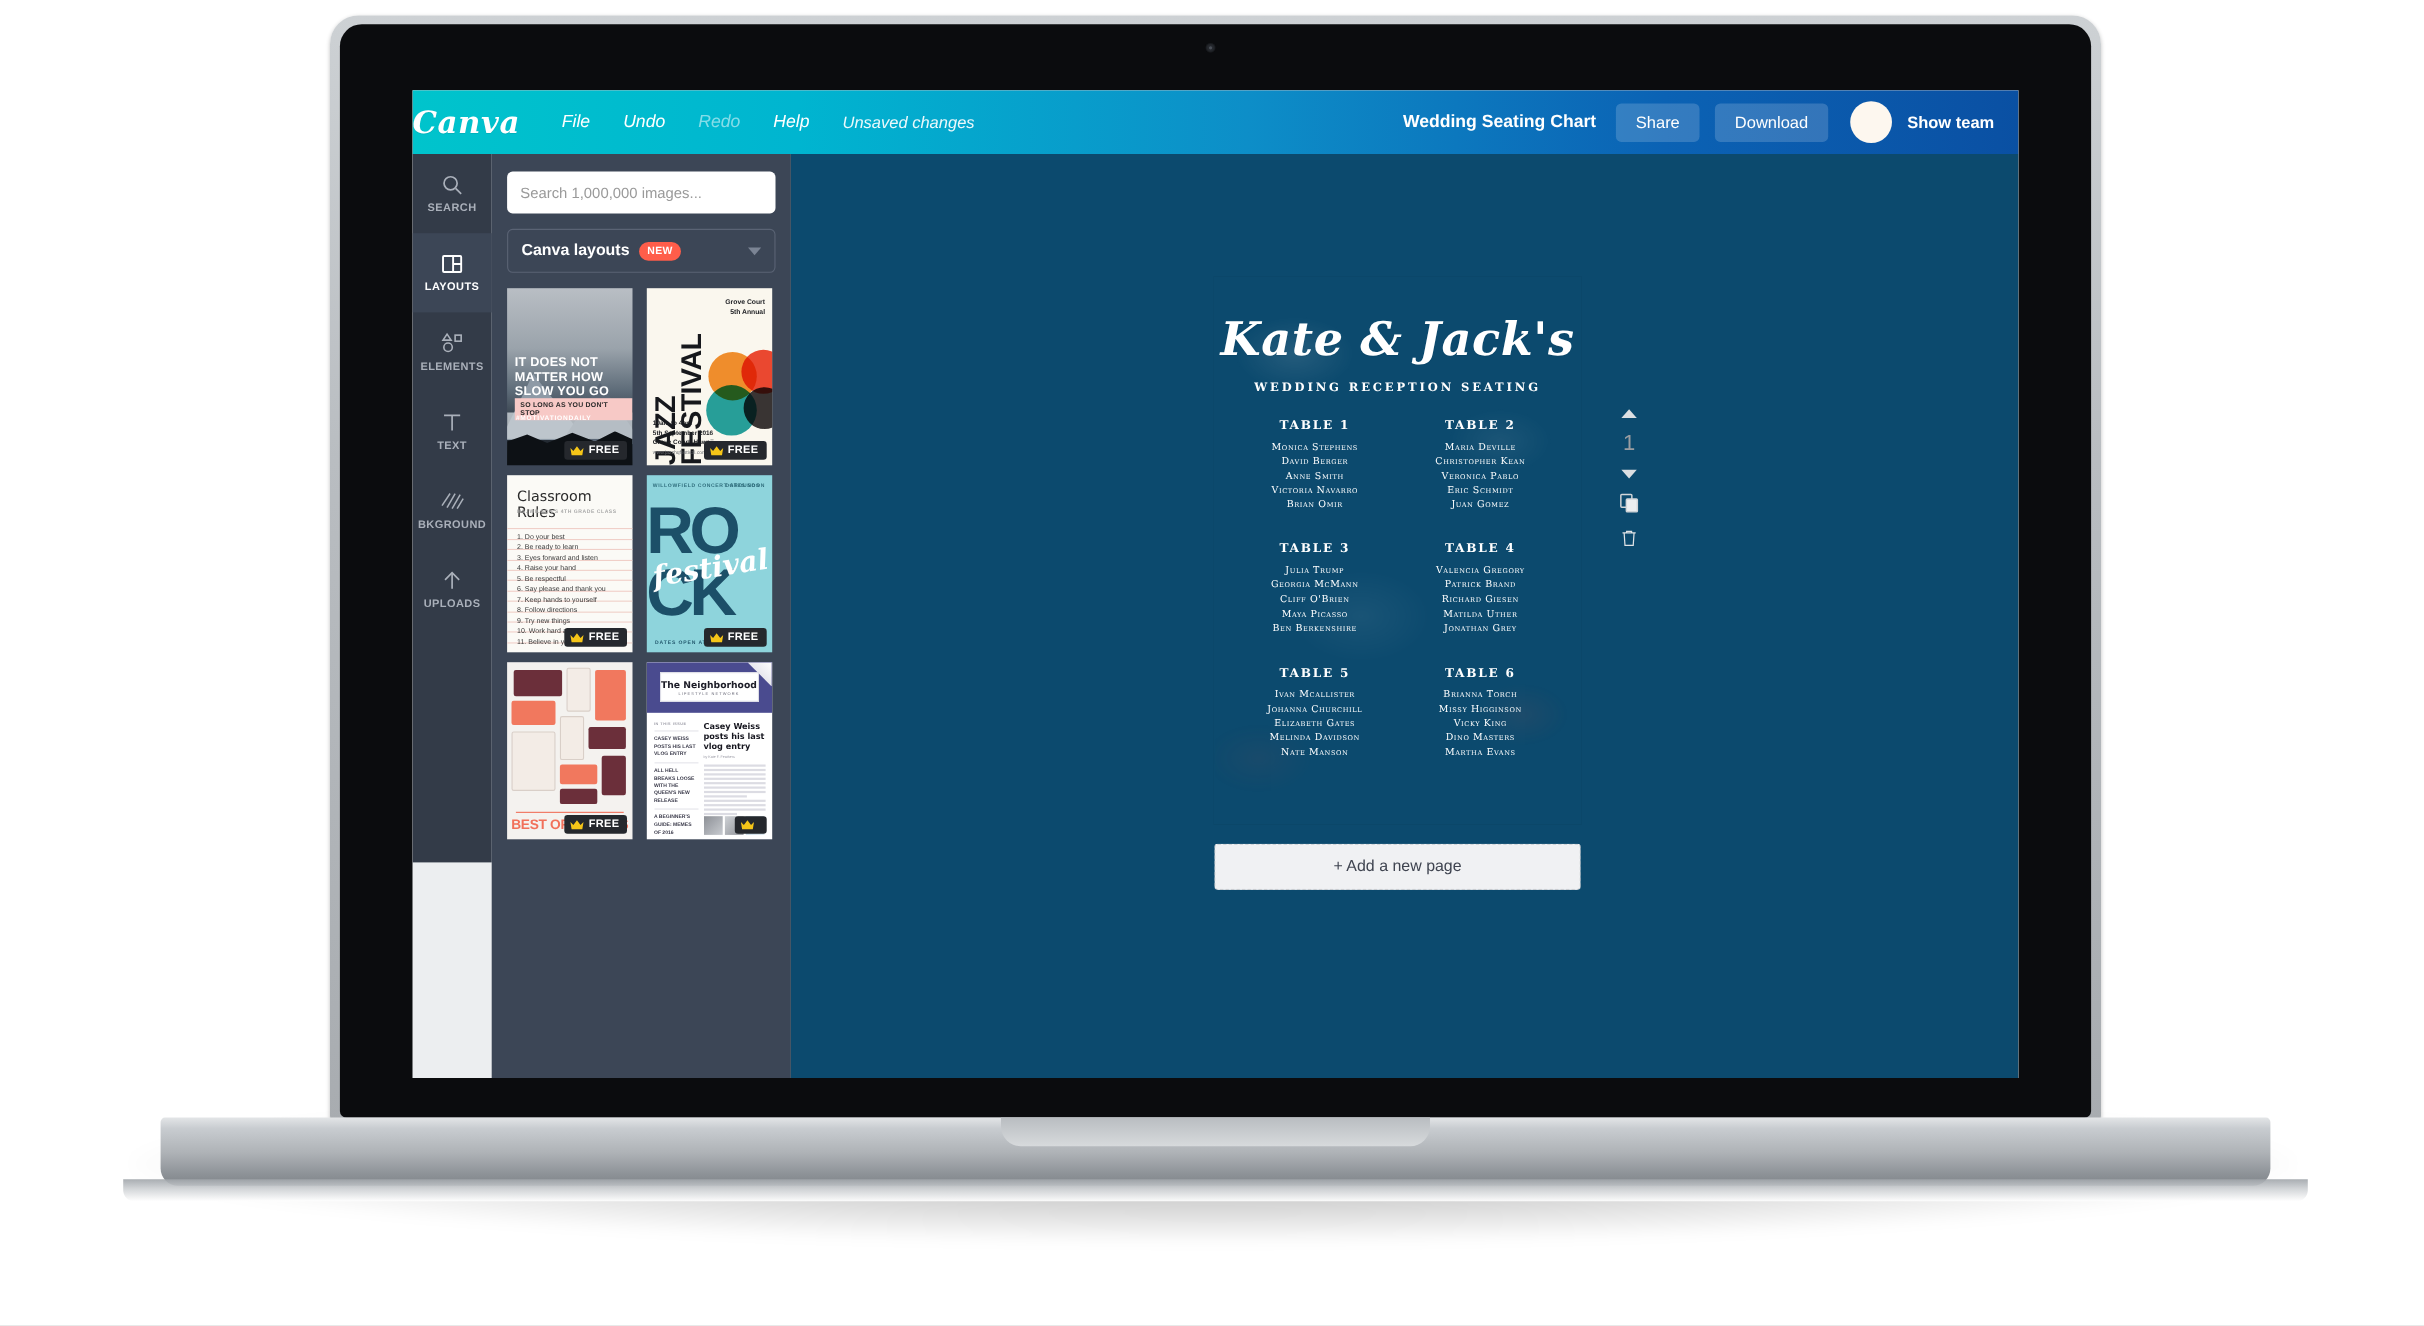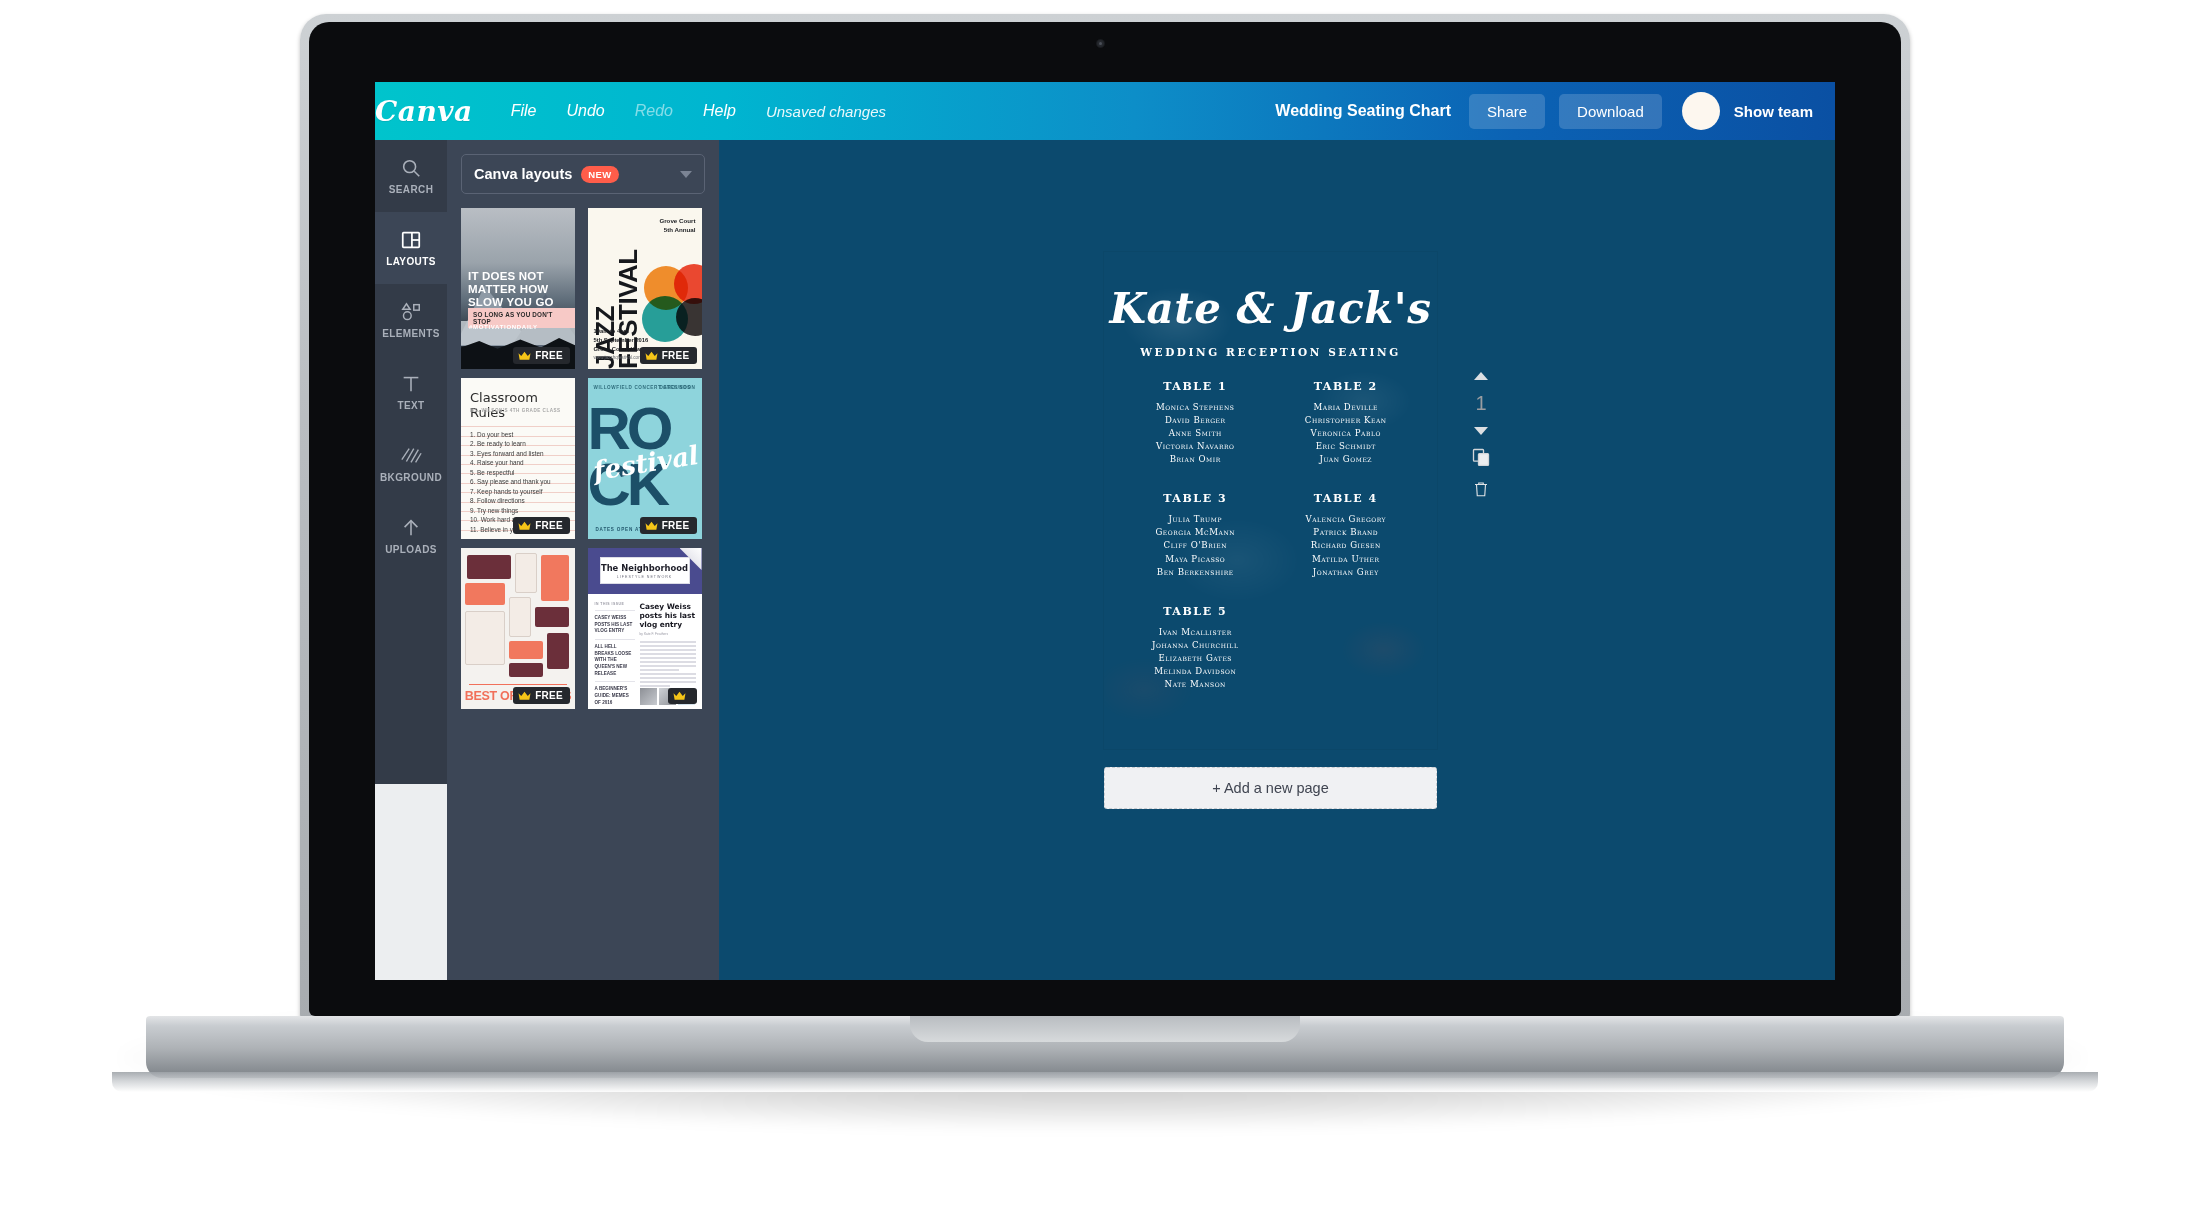--- a/index.html
+++ b/index.html
@@ -322,20 +322,23 @@
           <line x1="12" y1="20" x2="12" y2="4"></line>
             <polyline points="5,11 12,4 19,11"></polyline>
         </svg>
         <span class="rail-label">UPLOADS</span>
       </div>
 
     </div>
 
     <div class="panel">
 
+      <div class="search-wrap">
+        <input class="search-input" type="text" placeholder="Search 1,000,000 images..." style="">
+      </div>
 
       <div class="dropdown">
         <span class="dropdown-label">Canva layouts</span>
         <span class="badge-new">NEW</span>
         <span class="caret"></span>
       </div>
 
       <div class="thumbs">
 
         <div class="thumb t-mountain">
@@ -549,20 +552,28 @@
 
           <div class="d-table">
             <div class="d-table-h">TABLE 5</div>
             <div class="d-name">Ivan Mcallister</div>
             <div class="d-name">Johanna Churchill</div>
             <div class="d-name">Elizabeth Gates</div>
             <div class="d-name">Melinda Davidson</div>
             <div class="d-name">Nate Manson</div>
           </div>
 
+          <div class="d-table">
+            <div class="d-table-h">TABLE 6</div>
+            <div class="d-name">Brianna Torch</div>
+            <div class="d-name">Missy Higginson</div>
+            <div class="d-name">Vicky King</div>
+            <div class="d-name">Dino Masters</div>
+            <div class="d-name">Martha Evans</div>
+          </div>
 
         </div>
       </div>
 
       <div class="page-ctrl">
         <div class="chev chev-up"></div>
         <div class="pgnum">1</div>
         <div class="chev chev-down"></div>
         <svg width="20" height="20" viewBox="0 0 24 24" fill="none" stroke="#d3d6d9" stroke-width="1.6">
           <rect x="3" y="3" width="12" height="14" rx="1"></rect>

